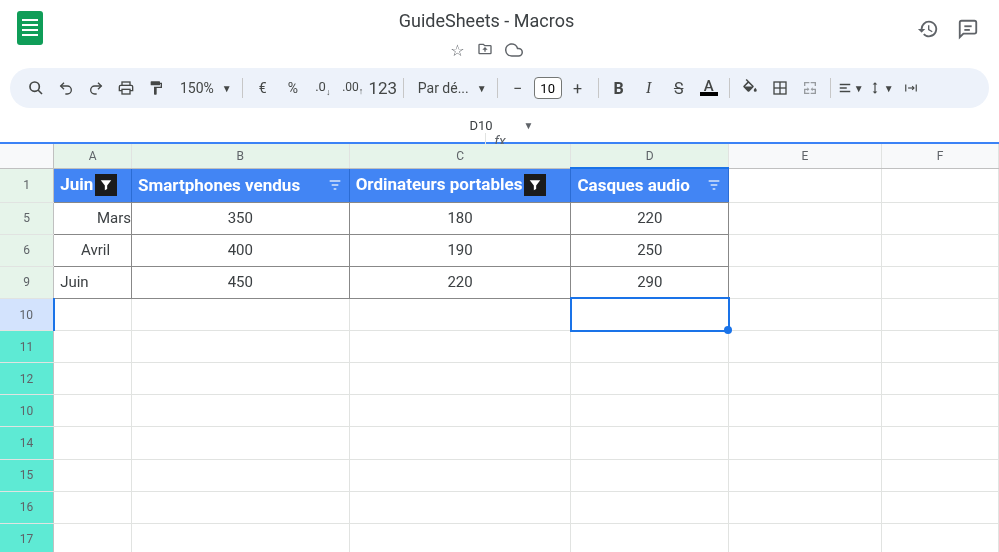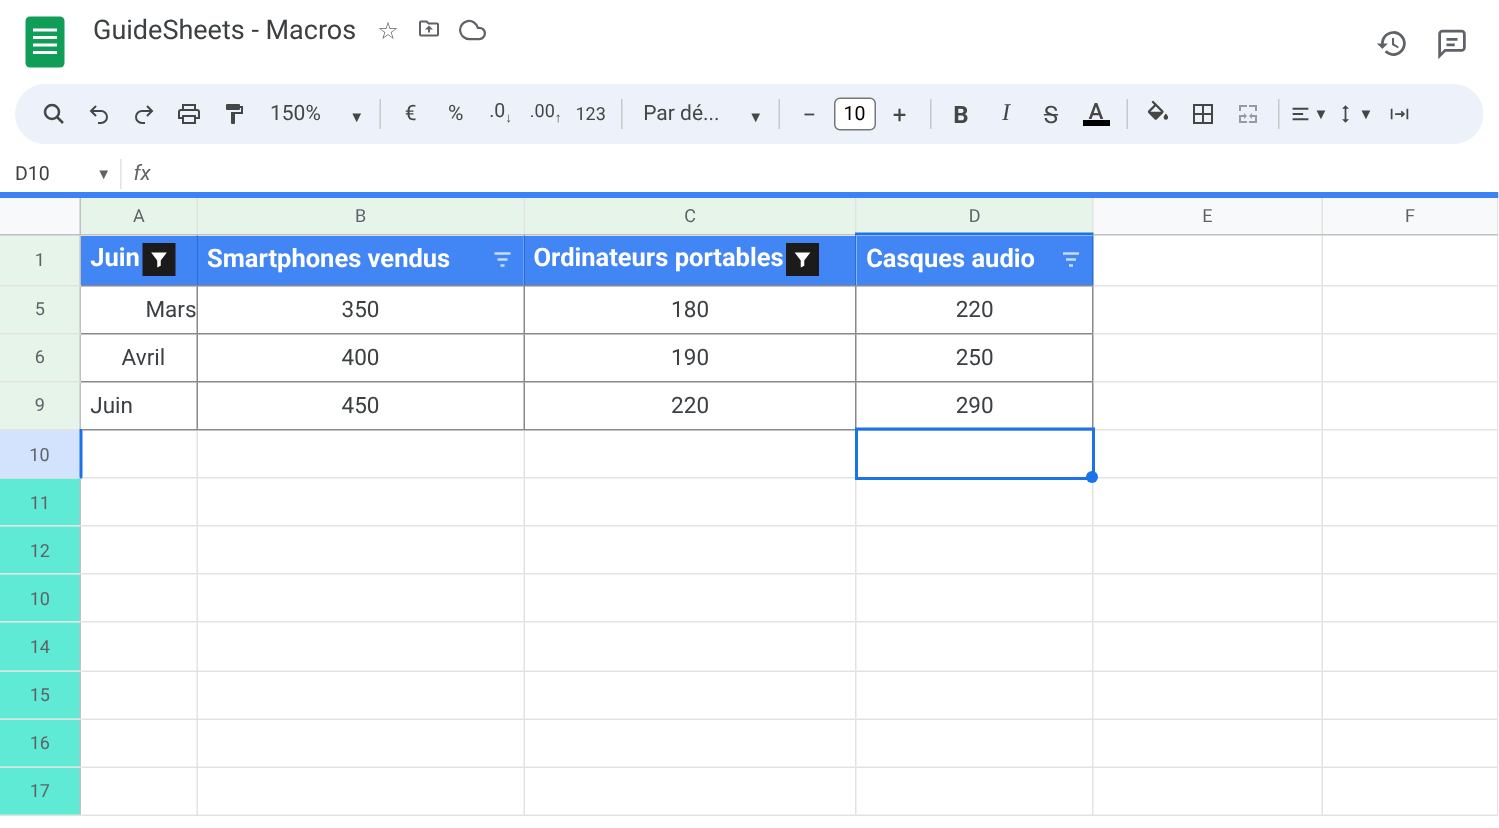--- a/index.html
+++ b/index.html
@@ -2,42 +2,42 @@
 <html><head>
 <meta charset="utf-8">
 <style>
 * { margin: 0; padding: 0; box-sizing: border-box; font-family: "Google Sans", Roboto, Arial, sans-serif; }
 body { background: #fff; width: 999px; height: 552px; overflow: hidden; }
 .header { display: flex; align-items: flex-start; padding: 8px 16px 0 10px; }
 .logo { width: 40px; height: 40px; display: flex; align-items: center; justify-content: center; }
 .logo-box { width: 26px; height: 34px; background: #0f9d58; border-radius: 3px; position: relative; }
 .logo-box::before { content: ""; position: absolute; left: 5px; right: 5px; top: 8px; height: 2px; background: #fff; box-shadow: 0 5px 0 #fff, 0 10px 0 #fff, 0 15px 0 #fff; }
 .title-area { flex: 1; padding-left: 6px; }
-.title-row { display: flex; align-items: center; gap: 8px; }
+.title-row { display: flex; align-items: center; gap: 8px; flex-direction: column; }
 .doc-title { font-size: 18px; color: #3c4043; padding: 2px 6px; }
 .title-icons { display: flex; gap: 12px; color: #5f6368; }
 .title-icons span { cursor: pointer; font-size: 16px; }
 .menu-bar { display: flex; gap: 2px; margin-top: 2px; }
 .menu-item { font-size: 14px; color: #3c4043; padding: 4px 7px; border-radius: 4px; cursor: pointer; }
 .header-actions { display: flex; gap: 18px; color: #5f6368; padding-top: 10px; padding-right: 4px; }
 .header-actions span { cursor: pointer; }
 
 .toolbar { display: flex; align-items: center; background: #edf2fa; border-radius: 24px; margin: 8px 10px; padding: 4px 12px; gap: 2px; height: 40px; color: #444746; }
 .tb-btn { width: 28px; height: 28px; display: flex; align-items: center; justify-content: center; border-radius: 4px; cursor: pointer; font-size: 16px; }
 .tb-sep { width: 1px; height: 20px; background: #c7c7c7; margin: 0 4px; }
 .tb-text { font-size: 14px; color: #444746; padding: 0 4px; }
-.zoom-wrap { display: flex; align-items: flex-end; gap: 15px; padding: 0 4px; }
+.zoom-wrap { display: flex; align-items: center; gap: 4px; padding: 0 4px; }
 .dropdown-arrow { font-size: 10px; color: #444746; }
 .font-size { display: flex; align-items: center; gap: 2px; }
 .font-size-input { width: 28px; height: 22px; border: 1px solid #747775; border-radius: 4px; text-align: center; font-size: 13px; background: #fff; }
 .text-color-wrap { display: flex; flex-direction: column; align-items: center; cursor: pointer; width: 28px; }
 .text-A { font-size: 15px; font-weight: 500; line-height: 12px; }
 .color-bar { width: 18px; height: 4px; background: #000; }
 
-.name-formula { display: flex; align-items: center; border-bottom: 4px solid #3b82f6; padding: 2px 0; height: 28px; }
+.name-formula { display: flex; align-items: center; border-bottom: 2px solid #3b82f6; padding: 2px 0; height: 28px; flex-direction: column; }
 .name-box { width: 80px; font-size: 13px; color: #3c4043; padding-left: 10px; display: flex; align-items: center; justify-content: space-between; }
 .name-arrow { font-size: 10px; color: #5f6368; margin-right: 6px; }
 .fx { font-style: italic; color: #5f6368; font-size: 14px; padding: 0 8px; border-left: 1px solid #e1e3e1; height: 100%; display: flex; align-items: center; }
 
 .sheet { display: flex; position: relative; height: calc(552px - 140px); overflow: hidden; }
 table { border-collapse: collapse; font-size: 15px; color: #3c4043; }
 .corner { width: 54px; height: 24px; background: #f8f9fa; border-right: 1px solid #c0c0c0; border-bottom: 1px solid #c0c0c0; }
 .col-head { background: #f8f9fa; text-align: center; font-size: 12px; color: #5f6368; height: 24px; border-right: 1px solid #e1e3e1; border-bottom: 1px solid #c0c0c0; font-weight: 400; }
 .col-head.sel { background: #d3e3fd; border-bottom: 2px solid #1a73e8; }
 .col-head.data { background: #e6f4ea; }
@@ -136,21 +136,21 @@
   </div>
   <div class="tb-sep"></div>
   <div class="tb-btn tb-text">€</div>
   <div class="tb-btn tb-text">%</div>
   <div class="tb-btn">
       <span style="font-size:13px">.0<sub style="font-size:9px">↓</sub></span>
     </div>
   <div class="tb-btn">
       <span style="font-size:12px">.00<sub style="font-size:9px">↑</sub></span>
     </div>
-  <div class="tb-btn tb-text" style="font-size:12px">123</div>
+  <div class="tb-btn tb-text" style="font-size:17px">123</div>
   <div class="tb-sep"></div>
   <div class="zoom-wrap">
     <span class="tb-text">Par dé...</span>
     <span class="dropdown-arrow">▼</span>
   </div>
   <div class="tb-sep"></div>
   <div class="font-size">
     <div class="tb-btn">−</div>
     <input class="font-size-input" value="10" style="">
     <div class="tb-btn">+</div>

